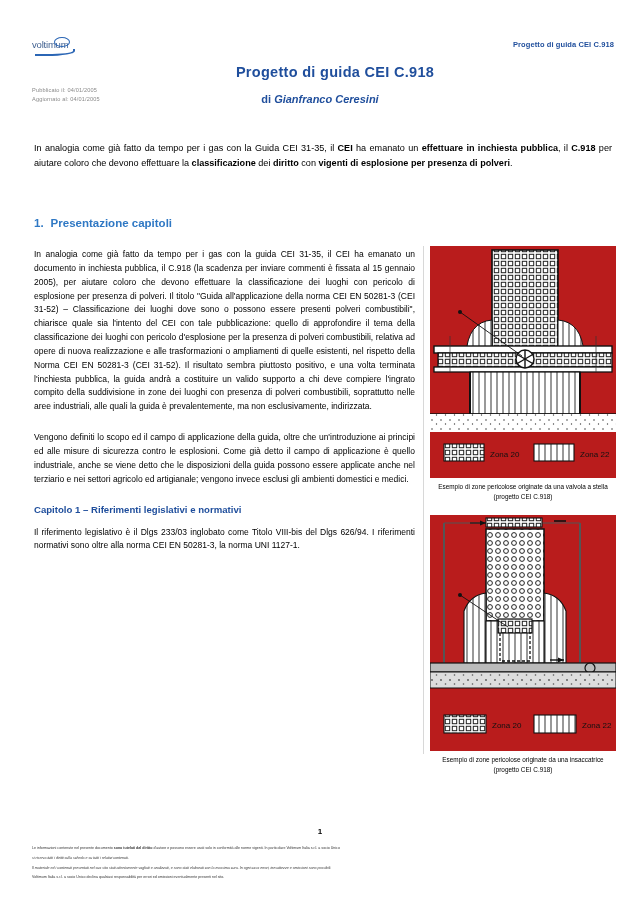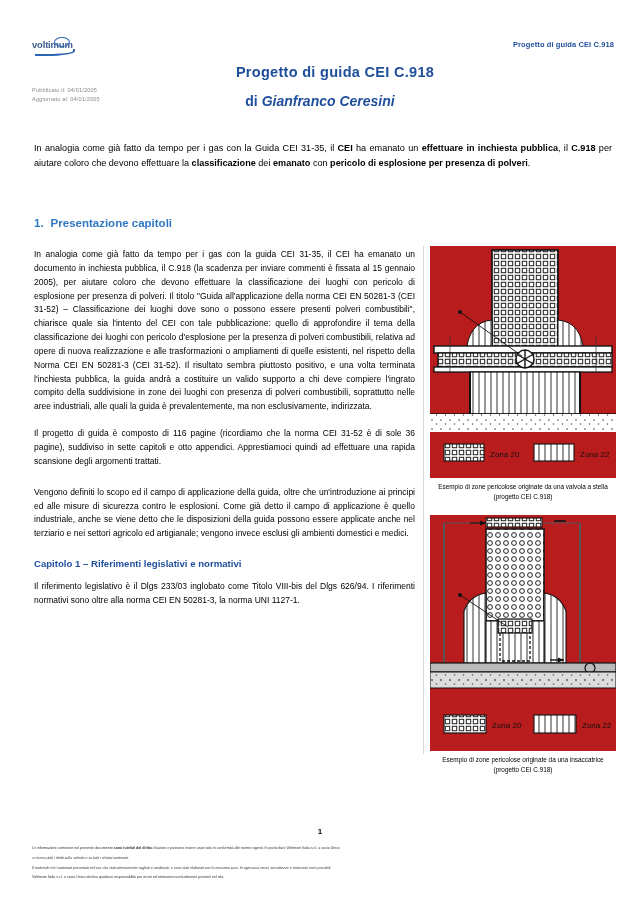--- a/index.html
+++ b/index.html
@@ -28,21 +28,21 @@
 
   .logo {
     position: absolute;
     top: 38px; left: 32px;
     width: 62px; height: 16px;
   }
   .logo-text {
     position: absolute;
     left: 0; top: 1px;
     font-size: 9.5px;
-    font-weight: bold;
+    font-weight: normal;
     color: #3f5f8f;
     letter-spacing: -.2px;
   }
   .logo-swoosh {
     position: absolute;
     left: 3px; top: 11px;
     width: 40px; height: 7px;
     border-bottom: 2.2px solid #2b66b5;
     border-right: 2.2px solid #2b66b5;
     border-radius: 0 0 70% 0;
@@ -63,21 +63,21 @@
     font-size: 14.5px;
     font-weight: bold;
     color: #1f4e9c;
     letter-spacing: .3px;
     padding-left: 30px;
   }
   .doc-author {
     position: absolute;
     top: 93px; left: 0; right: 0;
     text-align: center;
-    font-size: 14px;
+    font-size: 11px;
     font-weight: bold;
     color: #1f4e9c;
   }
   .doc-author .name { font-style: italic; }
 
   .meta {
     position: absolute;
     top: 86px; left: 32px;
     font-size: 5.6px;
     color: #8a8a8a;
@@ -194,32 +194,31 @@
   <div class="doc-title">Progetto di guida CEI C.918</div>
   <div class="doc-author">
     <span>di </span><span class="name">Gianfranco Ceresini</span>
   </div>
 
   <div class="meta">
     <div>Pubblicato il: 04/01/2005</div>
     <div>Aggiornato al: 04/01/2005</div>
   </div>
 
-  <div class="abstract">In analogia come già fatto da tempo per i gas con la Guida CEI 31-35, il <b>CEI</b> ha emanato un <b>effettuare in inchiesta pubblica</b>, il <b>C.918</b> per aiutare coloro che devono effettuare la <b>classificazione</b> dei <b>emanato</b> con <b>pericolo di esplosione per presenza di polveri</b>.</div>
+  <div class="abstract">In analogia come già fatto da tempo per i gas con la Guida CEI 31-35, il <b>CEI</b> ha emanato un <b>effettuare in inchiesta pubblica</b>, il <b>C.918</b> per aiutare coloro che devono effettuare la <b>classificazione</b> dei <b>diritto</b> con <b>vigenti di esplosione per presenza di polveri</b>.</div>
 
   <div class="sec-num" style="top:217px; left:34px;">
     <span class="n">1.</span><span>Presentazione capitoli</span>
   </div>
 
   <div class="vrule"></div>
 
   <div class="left-col">
     <div class="block">
       <p class="para">In analogia come già fatto da tempo per i gas con la guida CEI 31-35, il CEI ha emanato un documento in inchiesta pubblica, il C.918 (la scadenza per inviare commenti è fissata al 15 gennaio 2005), per aiutare coloro che devono effettuare la classificazione dei luoghi con pericolo di esplosione per presenza di polveri. Il titolo "Guida all'applicazione della norma CEI EN 50281-3 (CEI 31-52) – Classificazione dei luoghi dove sono o possono essere presenti polveri combustibili", chiarisce quale sia l'intento del CEI con tale pubblicazione: quello di approfondire il tema della classificazione dei luoghi con pericolo d'esplosione per la presenza di polveri combustibili, relativa ad opere di nuova realizzazione e alle trasformazioni o ampliamenti di quelle esistenti, nel rispetto della Norma CEI EN 50281-3 (CEI 31-52). Il risultato sembra piuttosto positivo, e una volta terminata l'inchiesta pubblica, la guida andrà a costituire un valido supporto a chi deve compiere l'ingrato compito della suddivisione in zone dei luoghi con presenza di polveri combustibili, soprattutto nelle aree industriali, alle quali la guida è prevalentemente, ma non esclusivamente, indirizzata.</p>
-      <p class="para">Il progetto di guida è composto di 116 pagine (ricordiamo che la norma CEI 31-52 è di sole 36 pagine), suddiviso in sette capitoli e otto appendici. Apprestiamoci quindi ad effettuare una rapida scansione degli argomenti trattati.</p>
     </div>
 
     <div class="block">
       <p class="para">Vengono definiti lo scopo ed il campo di applicazione della guida, oltre che un'introduzione ai principi ed alle misure di sicurezza contro le esplosioni. Come già detto il campo di applicazione è quello industriale, anche se viene detto che le disposizioni della guida possono essere applicate anche nel terziario e nei settori agricolo ed artigianale; vengono invece esclusi gli ambienti domestici e medici.</p>
     </div>
 
     <div class="block">
       <div class="chap-head">Capitolo 1 – Riferimenti legislativi e normativi</div>
       <p class="para">Il riferimento legislativo è il Dlgs 233/03 inglobato come Titolo VIII-bis del Dlgs 626/94. I riferimenti normativi sono oltre alla norma CEI EN 50281-3, la norma UNI 1127-1.</p>
     </div>

